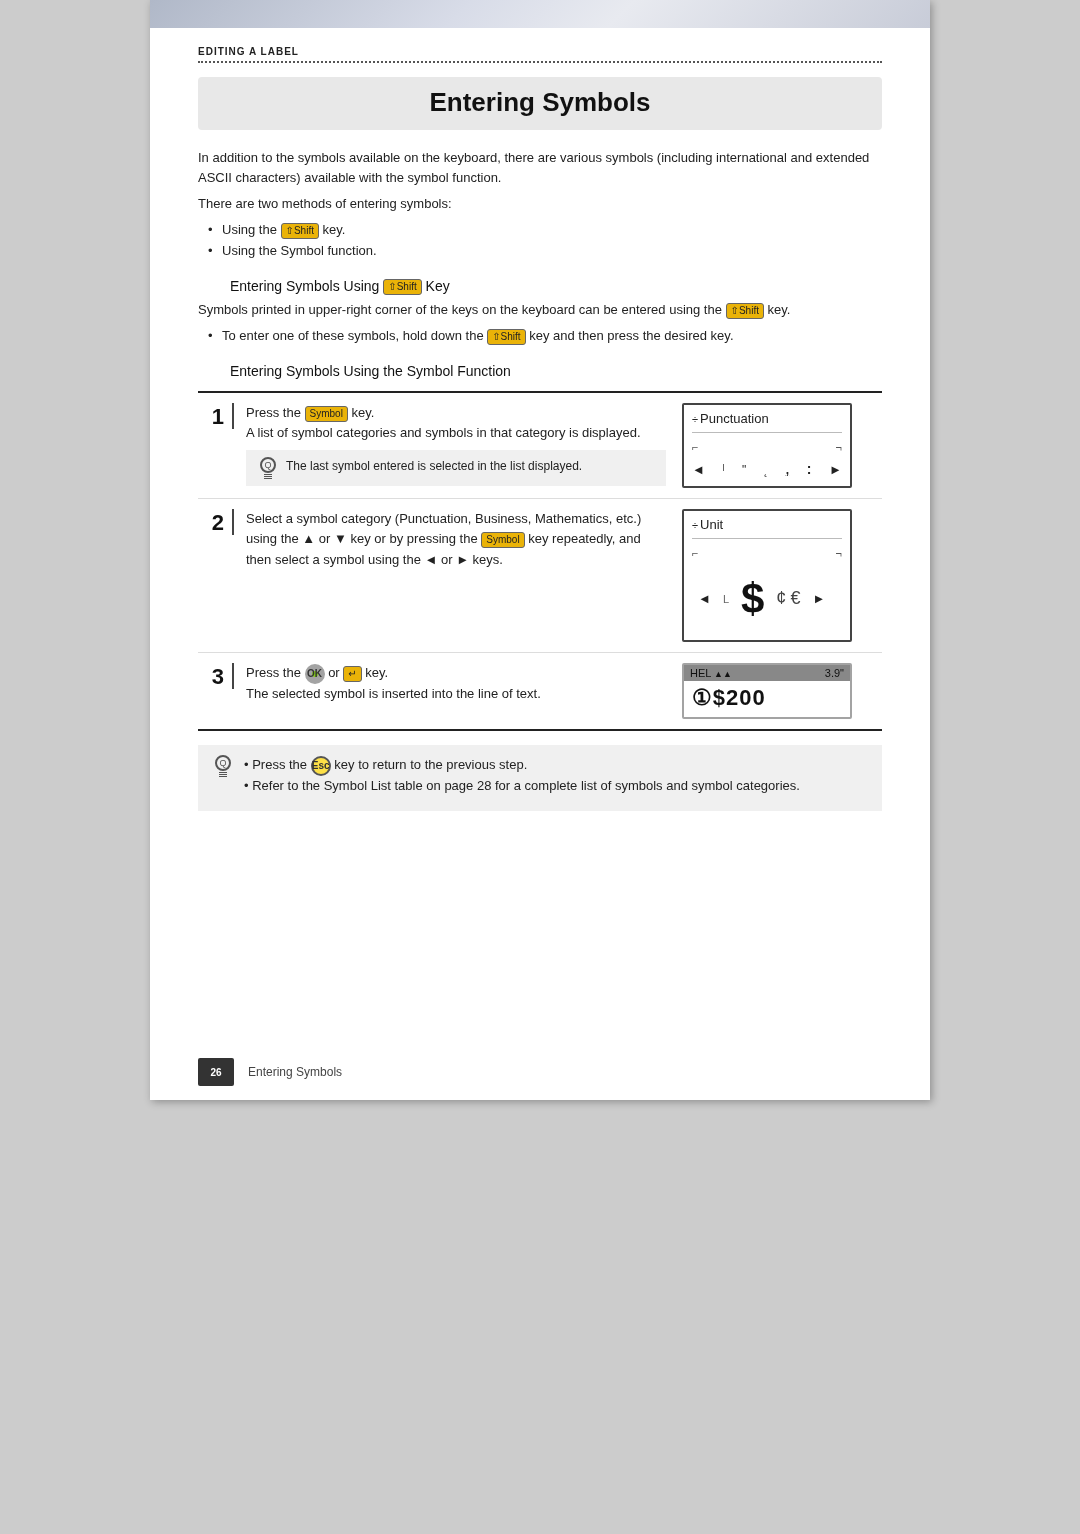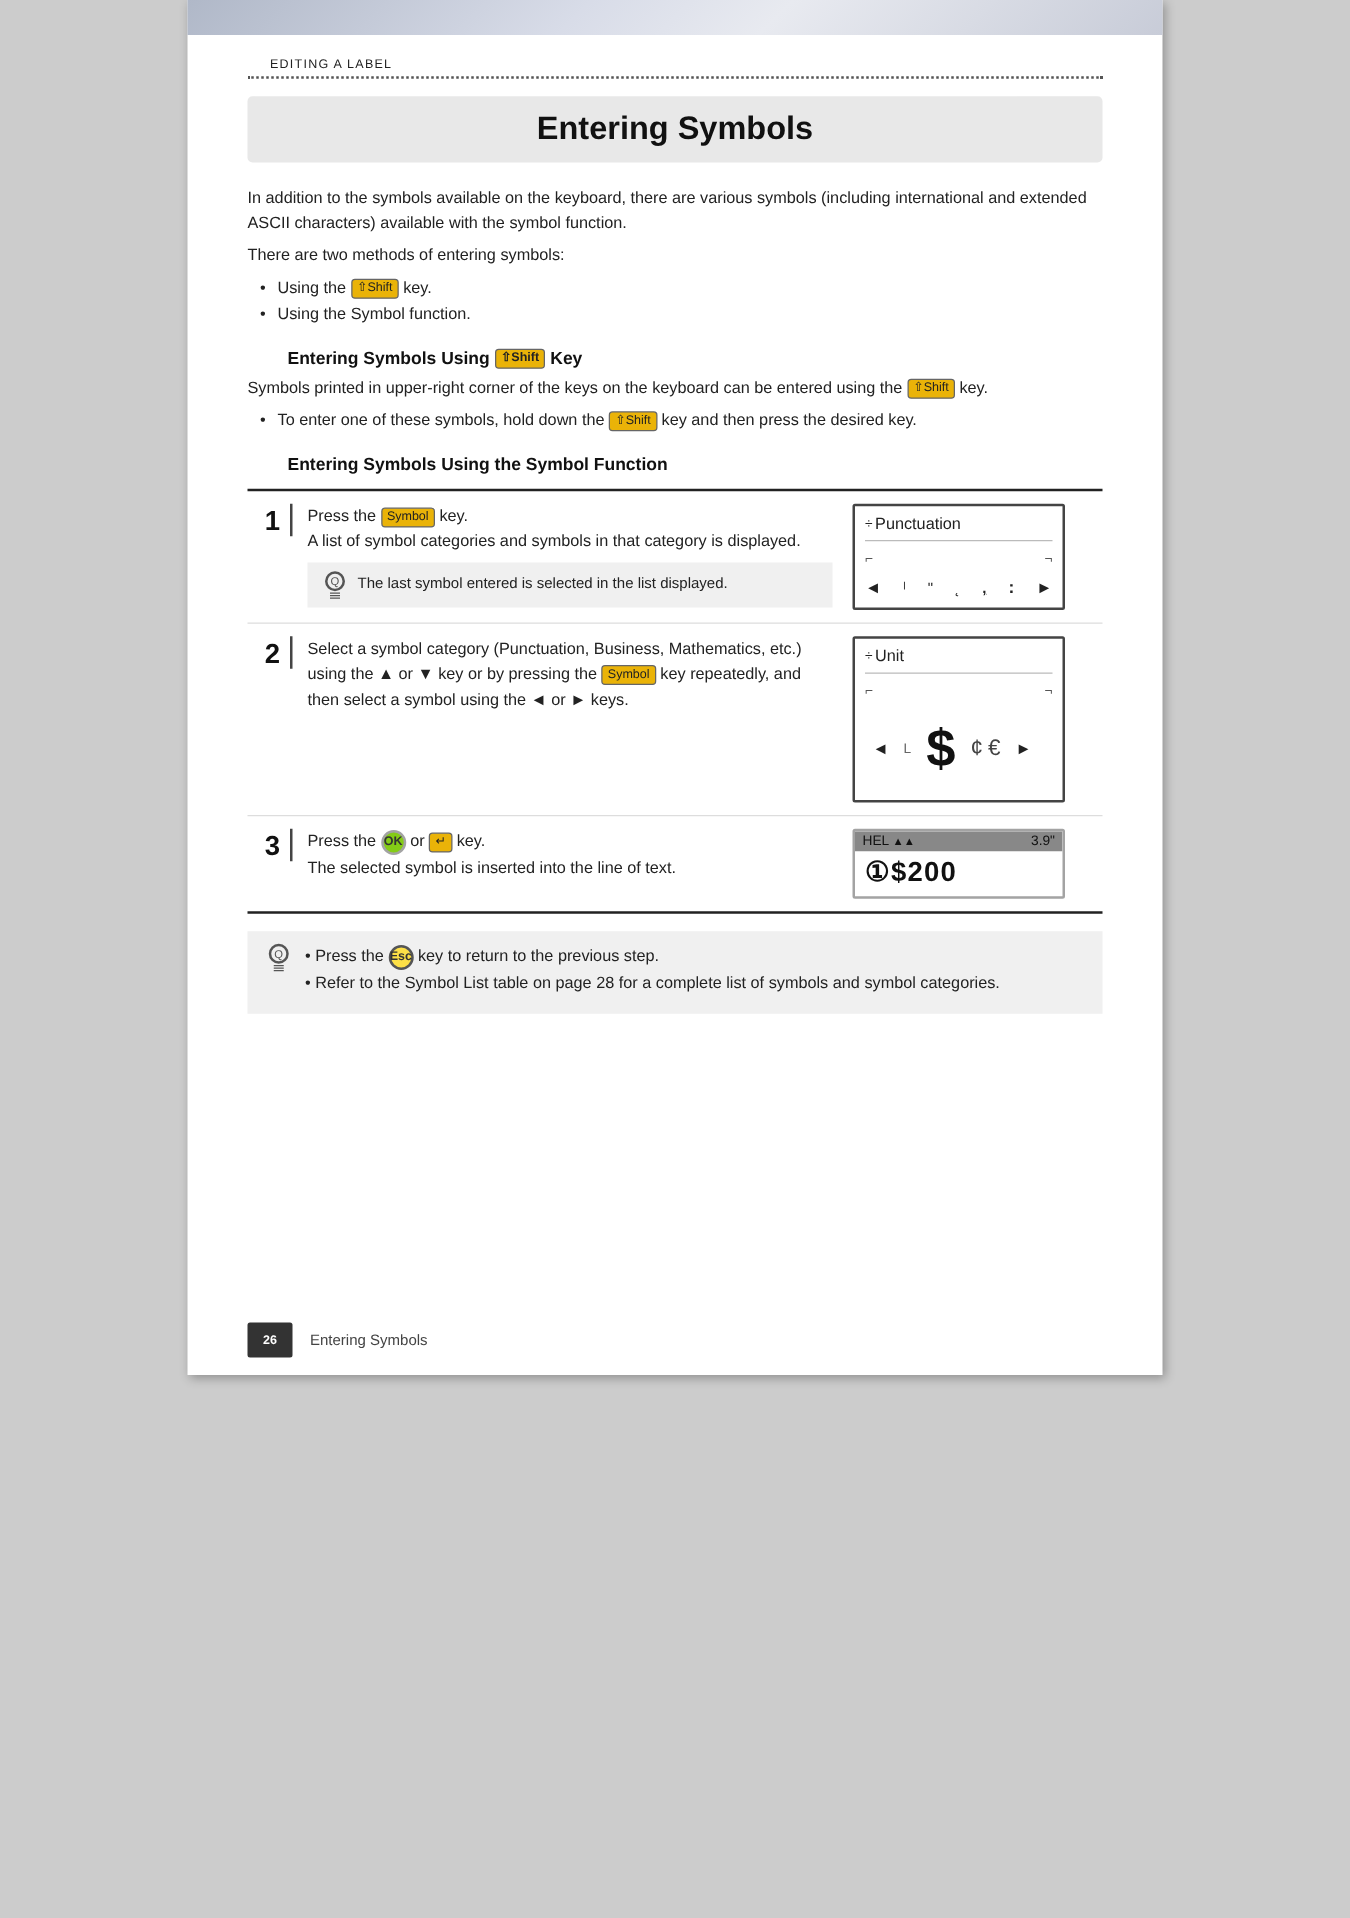--- a/index.html
+++ b/index.html
@@ -24,26 +24,25 @@
       width: 100%;
       height: 28px;
       background: linear-gradient(135deg, #b0b8c8 0%, #d8dce8 40%, #e8eaf0 60%, #c8ccd8 100%);
     }
     .content {
       padding: 18px 48px 20px 48px;
     }
     
     .section-label {
       font-size: 10px;
-      font-weight: normal;
+      font-weight: bold;
       letter-spacing: 1px;
       text-transform: uppercase;
       color: #222;
       margin-bottom: 4px;
-      margin-left: 18px;
     }
     .dotted-line {
       border: none;
       border-top: 2px dotted #555;
       margin-bottom: 14px;
     }
     
     .page-title-box {
       background: #e8e8e8;
       border-radius: 4px;
@@ -87,21 +86,21 @@
       padding: 0px 4px;
       font-size: 10px;
       background: #eab308;
       color: #222;
       vertical-align: middle;
       line-height: 1.4;
     }
     
     .sub-heading {
       font-size: 14px;
-      font-weight: bold;
+      font-weight: normal;
       color: #111;
       margin: 16px 0 5px 0;
       padding-left: 32px;
     }
     
     .steps-section {
       border-top: 2px solid #222;
       border-bottom: 2px solid #222;
       margin: 12px 0 14px 0;
     }
@@ -291,21 +290,21 @@
       color: #444;
     }
     
     .ok-key {
       display: inline-flex;
       align-items: center;
       justify-content: center;
       width: 20px;
       height: 20px;
       border-radius: 50%;
-      border: 2px solid #a3a3a3;
+      border: 7px solid #a3a3a3;
       font-size: 10px;
       font-weight: bold;
       color: #333;
       vertical-align: middle;
       background: #84cc16;
     }
     .esc-key {
       display: inline-flex;
       align-items: center;
       justify-content: center;

